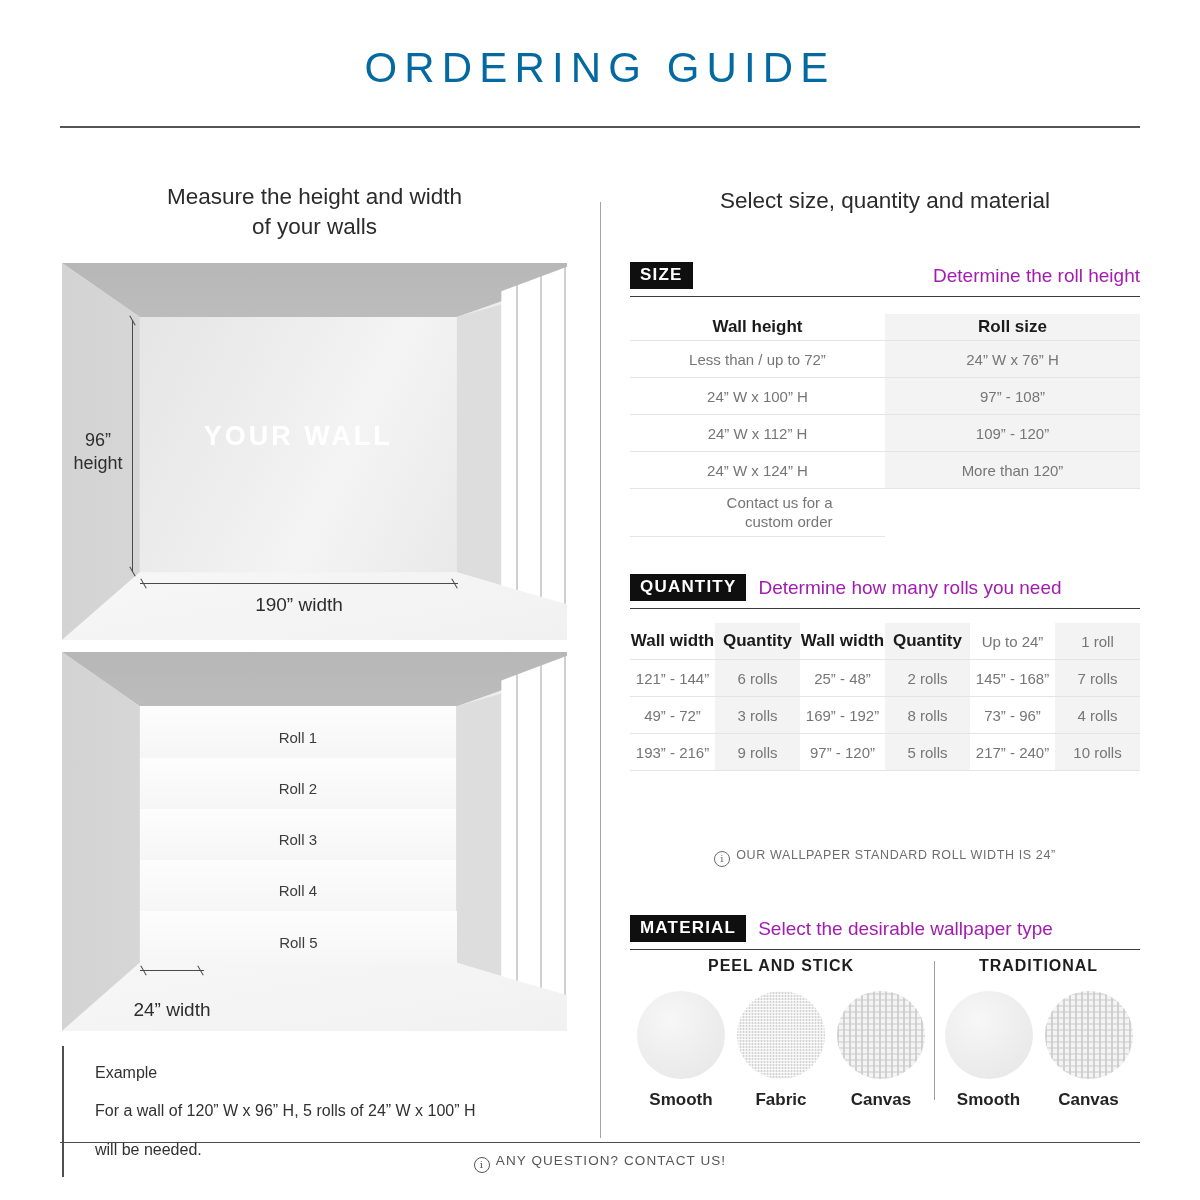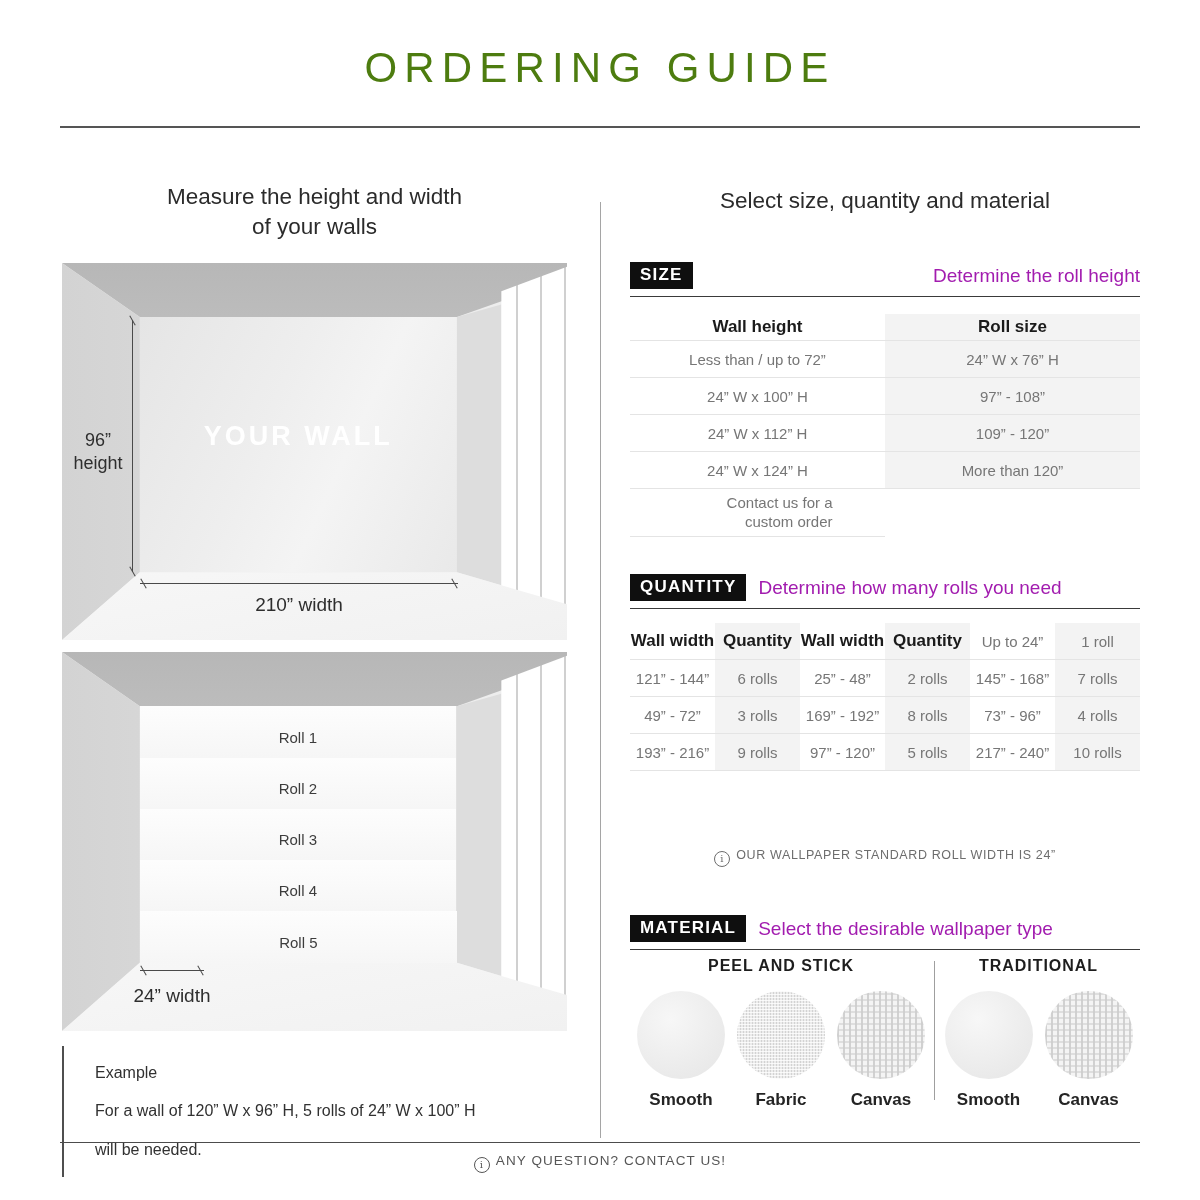--- a/index.html
+++ b/index.html
@@ -3,21 +3,21 @@
 <meta charset="utf-8">
 <style>
   html,body { margin:0; padding:0; background:#ffffff; }
   .page {
     position:relative; width:1200px; height:1200px; background:#ffffff;
     font-family:"Liberation Sans", sans-serif; color:#222; overflow:hidden;
   }
   
   .main-title {
     position:absolute; top:44px; left:0; width:100%; text-align:center;
-    font-size:42px; font-weight:500; letter-spacing:.17em; color:#4d7c0f;
+    font-size:42px; font-weight:500; letter-spacing:.17em; color:#0369a1;
   }
   .top-rule, .footer-rule {
     position:absolute; left:60px; width:1080px; height:0;
     border-top:2px solid #555;
   }
   .top-rule { top:126px; }
   .footer-rule { top:1142px; border-top-width:1px; border-top-color:#4c4c4c; }
   .col-divider { position:absolute; left:600px; top:202px; width:1px; height:936px; background:#a5a5a5; }
 
   
@@ -58,21 +58,21 @@
   .dim-h { height:1px; }
   .dim-h::before { left:-2px; top:0; transform:rotate(60deg); }
   .dim-h::after  { right:-2px; top:0; transform:rotate(60deg); }
   #dim-w1 { left:78px; top:320px; width:318px; }
   #dim-w2 { left:78px; top:318px; width:64px; }
   .dim-v-label { position:absolute; left:6px; top:166px; width:60px; text-align:center;
     font-size:18px; color:#2e2e2e; line-height:1.3; }
   .dim-v-label span { display:block; }
   .dim-h-label { position:absolute; text-align:center; font-size:19px; color:#2e2e2e; }
   #dim-w1-label { left:78px; top:331px; width:318px; }
-  #dim-w2-label { left:55px; top:333px; width:110px; }
+  #dim-w2-label { left:55px; top:347px; width:110px; }
   
   .rolls { position:absolute; left:15.4%; top:14.3%; width:62.8%; height:67.7%; display:flex;flex-direction:column; }
   .roll { flex:1; display:flex; align-items:flex-end; justify-content:center; padding-bottom:12px;
     background:linear-gradient(180deg,#fdfdfd,#f6f6f6); border-right:1px solid #e1e1e1; }
   .roll:last-child { border-right:none; }
   .roll-label { font-size:15px; color:#3c3c3c; }
 
   
   .example { position:absolute; left:62px; top:1046px; width:500px;
     border-left:2px solid #4f4f4f; padding-left:15px; font-size:16px; color:#313131; line-height:1.4; }
@@ -151,21 +151,21 @@
     <div class="rm-layer rm-rightcol"></div>
     <div class="rm-layer rm-window"></div>
     <div class="rm-layer rm-floor"></div>
     <div class="your-wall">YOUR WALL</div>
     <div class="dim dim-v"></div>
     <div class="dim-v-label">
       <span>96”</span>
       <span>height</span>
     </div>
     <div class="dim dim-h" id="dim-w1"></div>
-    <div class="dim-h-label" id="dim-w1-label">210” width</div>
+    <div class="dim-h-label" id="dim-w1-label">190” width</div>
   </div>
 
   <div class="room" id="room2">
     <div class="rm-layer rm-ceiling"></div>
     <div class="rm-layer rm-leftwall"></div>
     <div class="rm-backwall"></div>
     <div class="rm-layer rm-rightcol"></div>
     <div class="rm-layer rm-window"></div>
     <div class="rm-layer rm-floor"></div>
     <div class="rolls">

